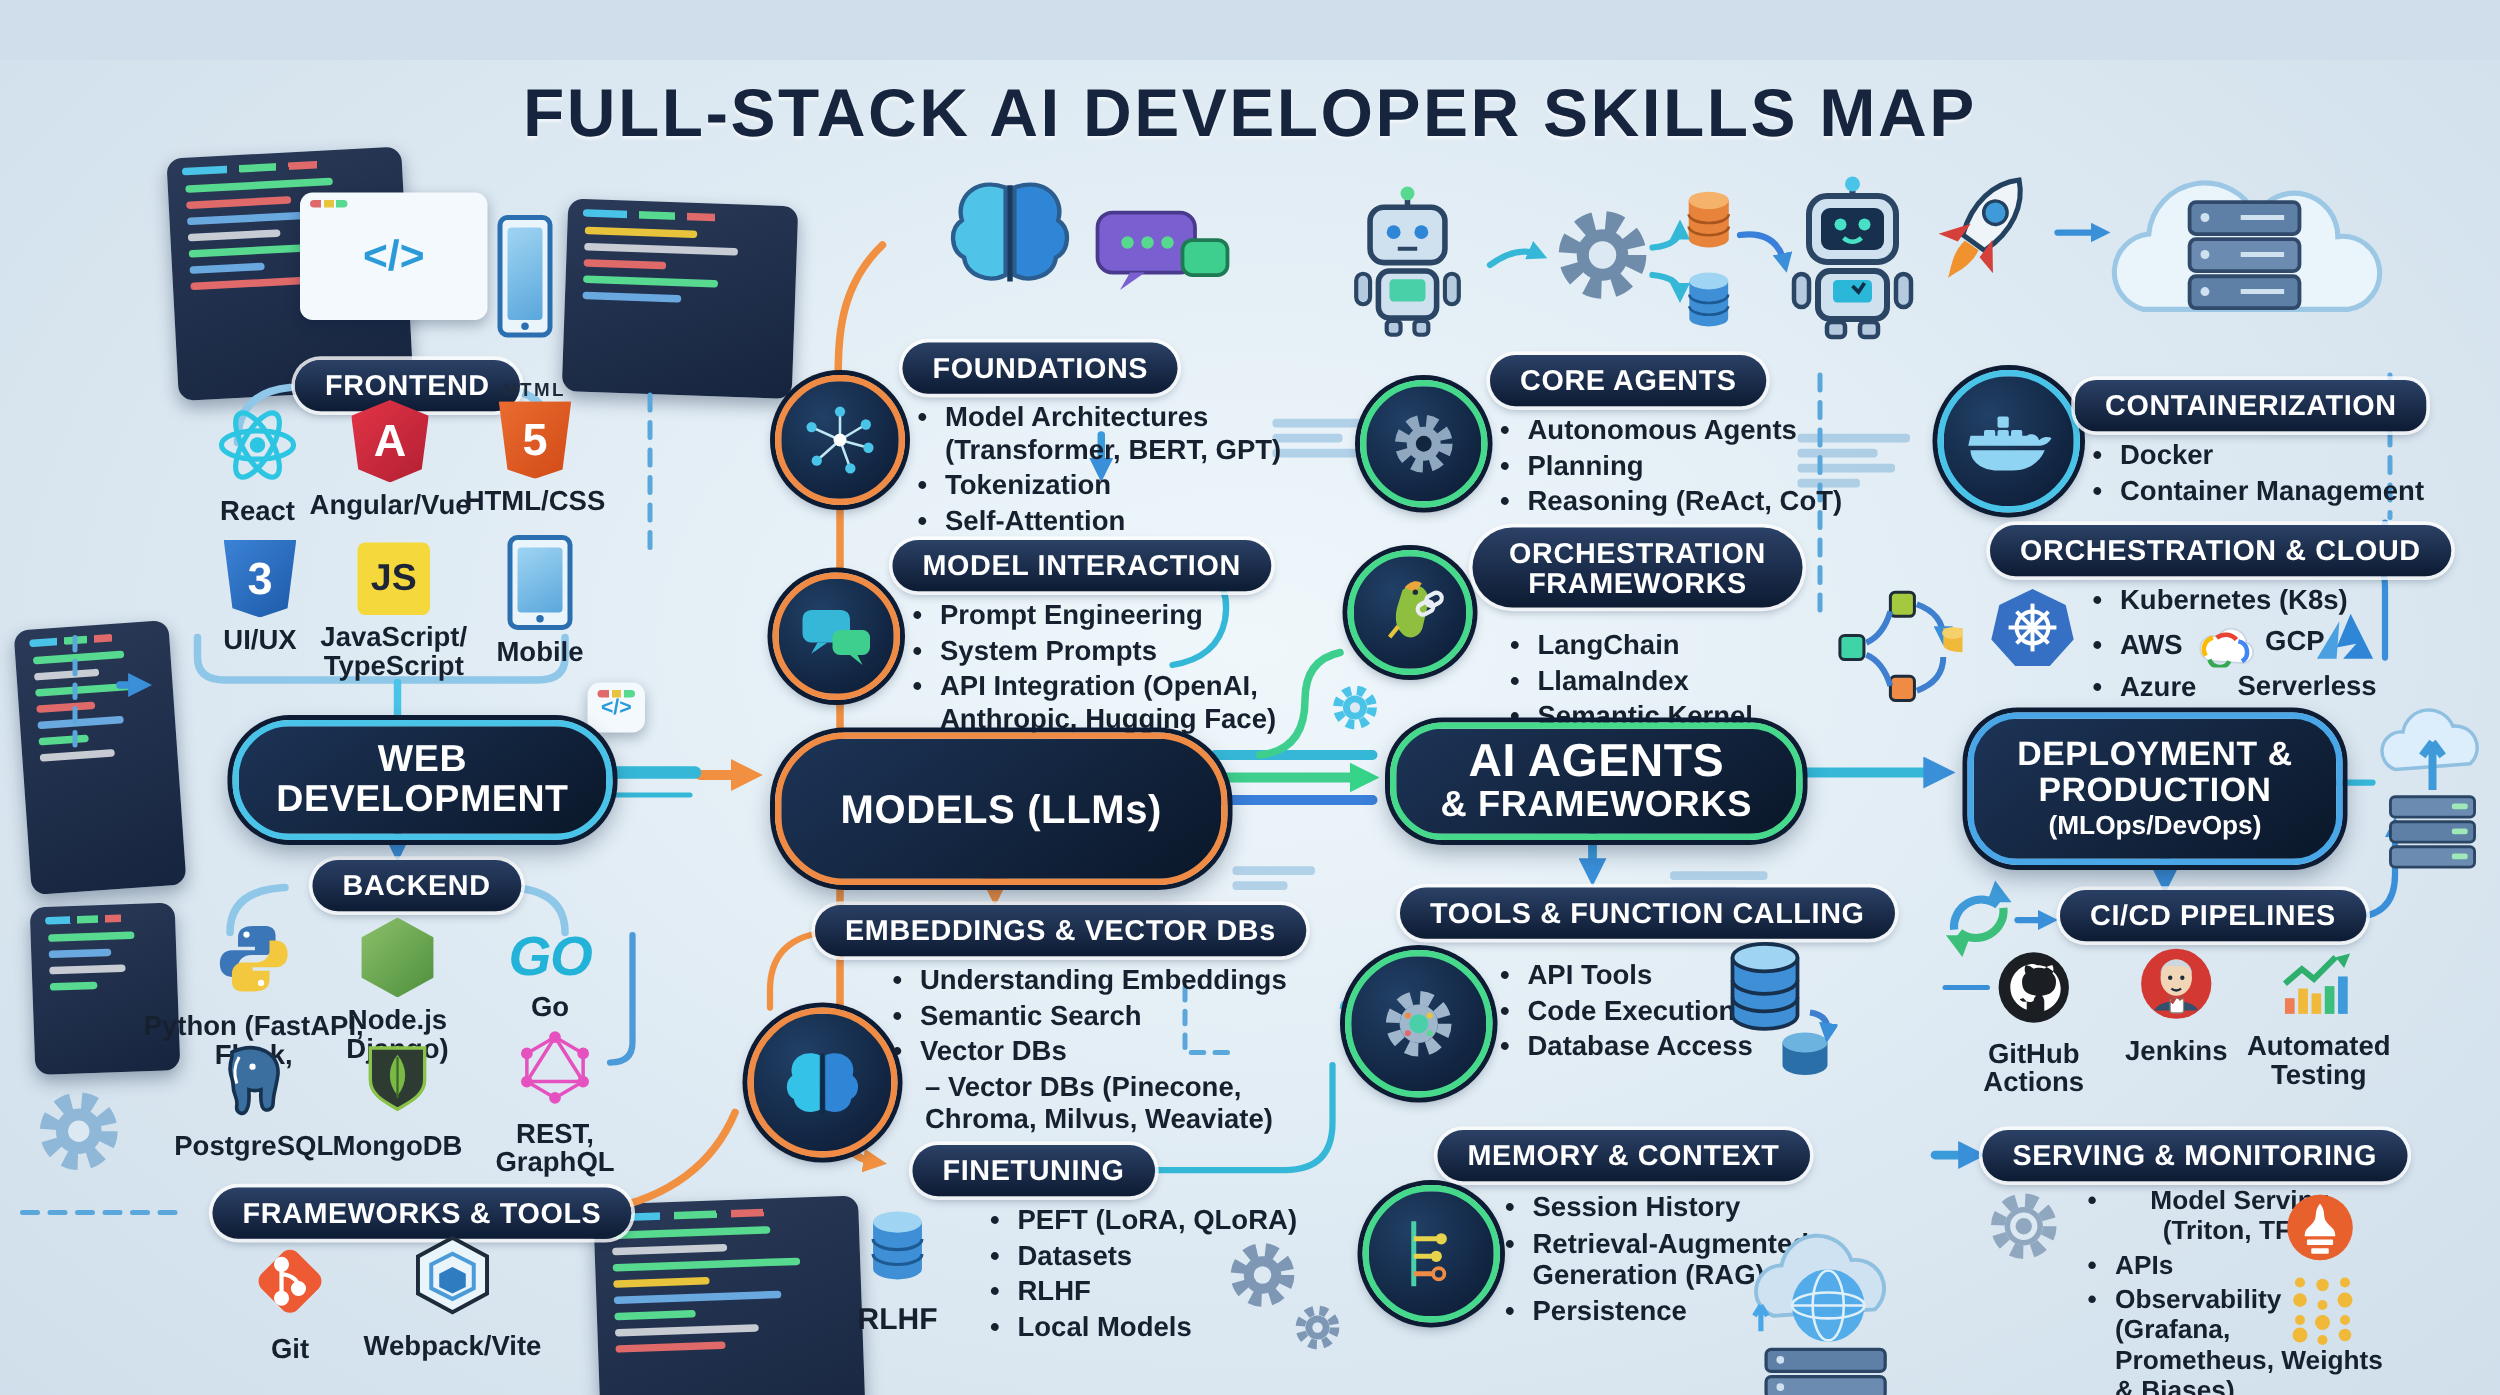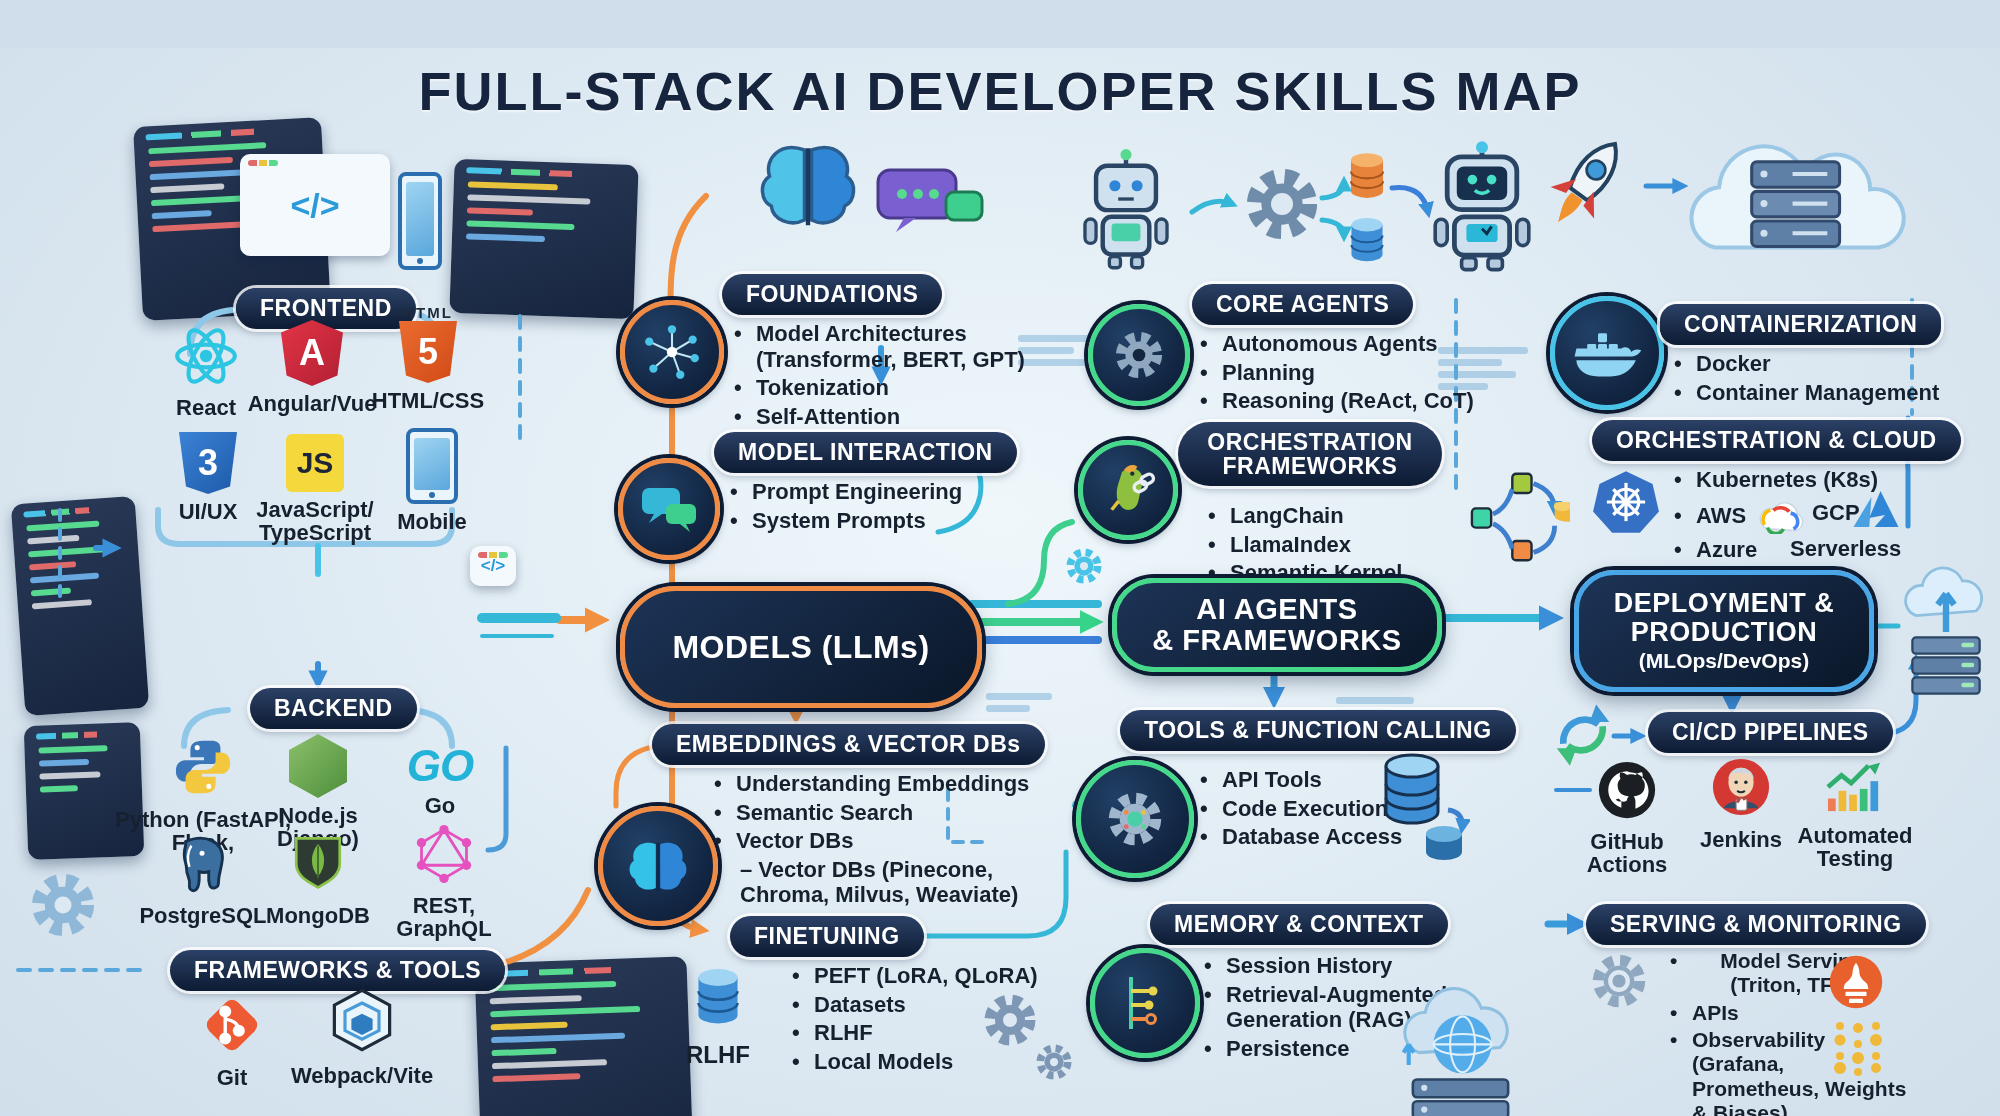--- a/index.html
+++ b/index.html
@@ -391,20 +391,24 @@
     <span class="ilabel" style="width:150px;">JavaScript/ TypeScript</span>
   </div>
   <div class="cell" style="left:372px;top:380px;width:120px;">
     <span class="ic phone" style="width:44px;height:68px;">
         <span class="scr"></span>
         <span class="dot"></span>
       </span>
     <span class="ilabel">Mobile</span>
   </div>
 
+  <div class="node" style="left:186px;top:528px;width:294px;height:86px;border-radius:46px;border:5px solid #49c3e8;">
+    <div class="l">WEB</div>
+    <div class="l">DEVELOPMENT</div>
+  </div>
 
   <div class="pill" style="left:250px;top:640px;"><span>BACKEND</span></div>
   <div class="cell" style="left:108px;top:688px;width:190px;">
     <span class="ic"><svg width="62" height="62" viewBox="0 0 64 64">
           <path d="M32 5 c-10 0 -13 4 -13 10 v7 h14 v3 H14 c-6 0 -10 4 -10 11 0 7 4 11 10 11 h5 v-8 c0 -6 5 -10 11 -10 h11 c5 0 9 -4 9 -9 v-7 c0 -6 -4 -8 -9 -8z" fill="#3a76b8"></path>
           <path d="M32 59 c10 0 13 -4 13 -10 v-7 H31 v-3 h19 c6 0 10 -4 10 -11 0 -7 -4 -11 -10 -11 h-5 v8 c0 6 -5 10 -11 10 H23 c-5 0 -9 4 -9 9 v7 c0 6 4 8 9 8z" fill="#f3c73e"></path>
           <circle cx="26" cy="12" r="2.6" fill="#fff"></circle>
           <circle cx="38" cy="52" r="2.6" fill="#fff"></circle>
         </svg></span>
     <span class="ilabel" style="width:190px;">Python (FastAPI, Flask,</span>
@@ -510,20 +514,21 @@
   <ul class="bullets" style="left:732px;top:270px;width:330px;">
     <li>Model Architectures (Transformer, BERT, GPT)</li>
     <li>Tokenization</li>
     <li>Self-Attention</li>
   </ul>
 
   <div class="pill" style="left:714px;top:384px;"><span>MODEL INTERACTION</span></div>
   <ul class="bullets" style="left:728px;top:428px;width:310px;">
     <li>Prompt Engineering</li>
     <li>System Prompts</li>
+    <li>API Integration (OpenAI, Anthropic, Hugging Face)</li>
   </ul>
 
   <div class="node" style="left:620px;top:538px;width:352px;height:112px;border-radius:56px;border:5px solid #ef8b44;">
     <div class="l" style="font-size:32px;">MODELS (LLMs)</div>
   </div>
 
   <div class="pill" style="left:652px;top:676px;"><span>EMBEDDINGS &amp; VECTOR DBs</span></div>
   <ul class="bullets" style="left:712px;top:720px;width:340px;">
     <li>Understanding Embeddings</li>
     <li>Semantic Search</li>
@@ -615,21 +620,21 @@
       <path d="M24 46 q14 -6 20 -26" stroke="#3e7fd0" stroke-width="5"></path>
       <path d="M24 56 q14 6 20 26" stroke="#3e7fd0" stroke-width="5"></path>
       <path d="M66 14 q22 8 22 28" stroke="#3e7fd0" stroke-width="5" marker-end="url(#mB)"></path>
       <path d="M66 86 q22 -8 22 -28" stroke="#3e7fd0" stroke-width="5"></path>
       <path d="M88 34 v14 a16 6 0 0 0 32 0 v-14" fill="#f0b93a"></path>
         <ellipse cx="96" cy="38" rx="9" ry="5" fill="#f5d06b"></ellipse>
     </svg>
   </div>
 
   <div class="node" style="left:1112px;top:530px;width:320px;height:84px;border-radius:42px;border:5px solid #46d98c;">
-    <div class="l" style="font-size:29px;">AI AGENTS</div>
+    <div class="l" style="font-size:37px;">AI AGENTS</div>
     <div class="l" style="font-size:29px;">&amp; FRAMEWORKS</div>
   </div>
 
   <div class="pill" style="left:1120px;top:662px;"><span>TOOLS &amp; FUNCTION CALLING</span></div>
   <ul class="bullets" style="left:1198px;top:716px;width:270px;">
     <li>API Tools</li>
     <li>Code Execution</li>
     <li>Database Access</li>
   </ul>
   <div class="abs ic" style="left:1378px;top:700px;">

